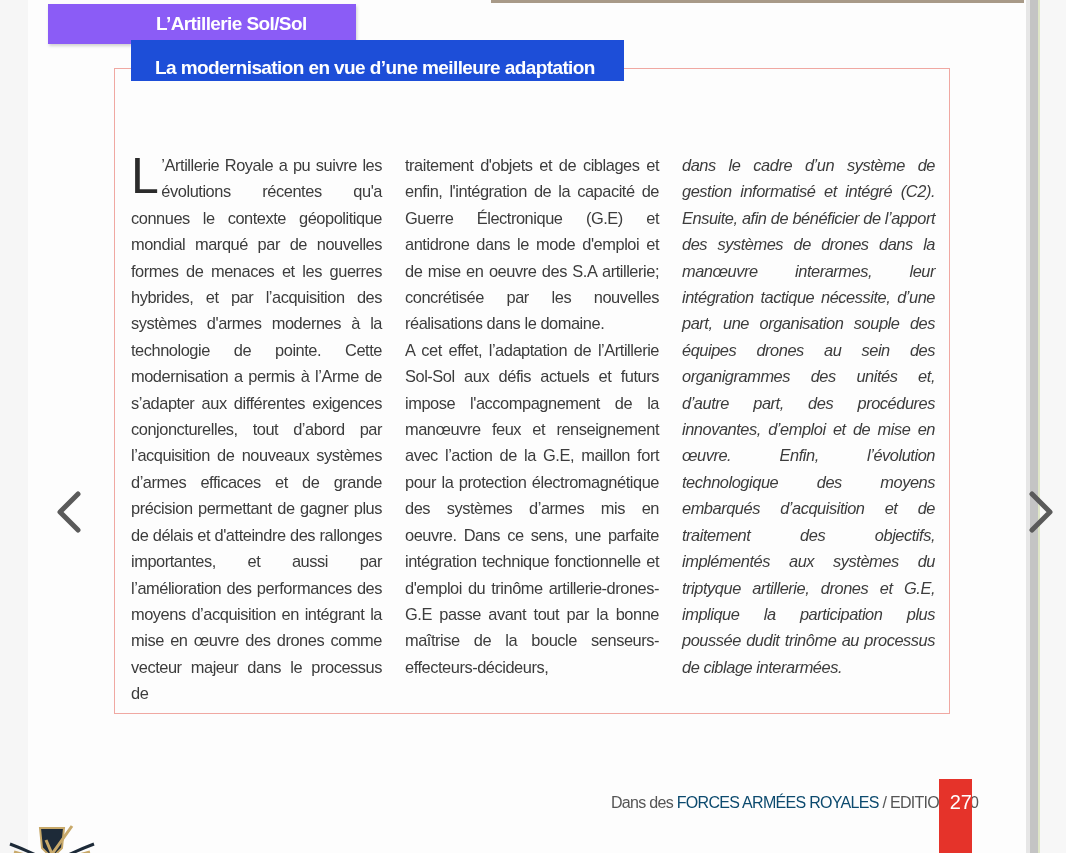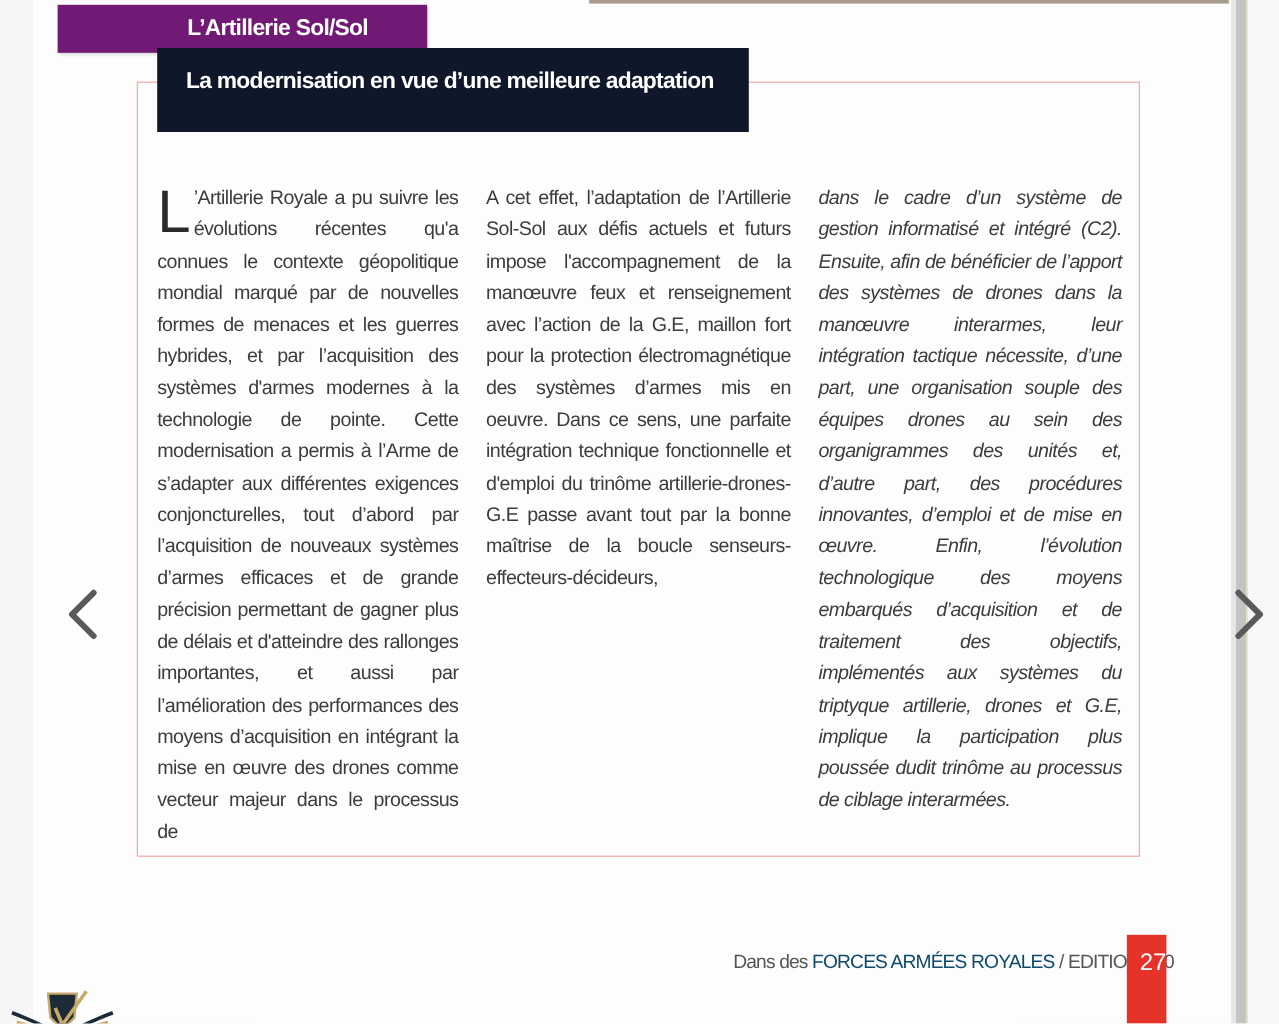--- a/index.html
+++ b/index.html
@@ -18,36 +18,36 @@
   }
   .scrollbar-track {
     position: absolute; left: 1026px; top: 0; width: 14px; height: 853px;
     background: linear-gradient(to right, #e6e6e6 0, #e6e6e6 4px, #c4c4c4 4px, #c4c4c4 12px, #dfe6c8 12px, #dfe6c8 14px);
   }
   .right-margin {
     position: absolute; left: 1040px; top: 0; width: 26px; height: 853px; background: #f7f7f7;
   }
   .section-tag {
     position: absolute; left: 48px; top: 4px; width: 308px; height: 40px;
-    background: #701a75;
+    background: #8b5cf6;
     box-shadow: 1px 2px 3px rgba(0,0,0,0.18);
   }
   .section-tag span {
     position: absolute; left: 108px; top: 9px;
     color: #fff; font-weight: bold; font-size: 19px; letter-spacing: -0.6px;
     font-family: "Liberation Sans Narrow", "Liberation Sans", sans-serif;
   }
   .frame {
     position: absolute; left: 114px; top: 68px; width: 836px; height: 646px;
     border: 1.5px solid #f0a8a2;
     box-sizing: border-box;
   }
   .headline-bar {
-    position: absolute; left: 131px; top: 40px; width: 493px; height: 70px;
-    background: #0f172a;
+    position: absolute; left: 131px; top: 40px; width: 493px; height: 41px;
+    background: #1d4ed8;
   }
   .headline-bar span {
     position: absolute; left: 24px; top: 17px;
     color: #fff; font-weight: bold; font-size: 19px; letter-spacing: -0.6px;
   }
   .col {
     position: absolute; top: 152px;
     font-size: 16.4px; line-height: 26.4px; color: #3c3c3c;
     text-align: justify; letter-spacing: -0.45px;
     font-family: "Liberation Sans Narrow", "Liberation Sans", sans-serif;
@@ -99,20 +99,21 @@
 
 <div class="headline-bar">
   <span>La modernisation en vue d’une meilleure adaptation</span>
 </div>
 
 <div class="col col1">
   <p><span class="dropcap">L</span><span>’Artillerie Royale a pu suivre les évolutions récentes qu'a connues le contexte géopolitique mondial marqué par de nouvelles formes de menaces et les guerres hybrides, et par l’acquisition des systèmes d'armes modernes à la technologie de pointe. Cette modernisation a permis à l’Arme de s’adapter aux différentes exigences conjoncturelles, tout d’abord par l’acquisition de nouveaux systèmes d’armes efficaces et de grande précision permettant de gagner plus de délais et d'atteindre des rallonges importantes, et aussi par l’amélioration des performances des moyens d’acquisition en intégrant la mise en œuvre des drones comme vecteur majeur dans le processus de</span></p>
 </div>
 
 <div class="col col2">
+  <p>traitement d'objets et de ciblages et enfin, l'intégration de la capacité de Guerre Électronique (G.E) et antidrone dans le mode d'emploi et de mise en oeuvre des S.A artillerie; concrétisée par les nouvelles réalisations dans le domaine.</p>
   <p>A cet effet, l’adaptation de l’Artillerie Sol-Sol aux défis actuels et futurs impose l'accompagnement de la manœuvre feux et renseignement avec l’action de la G.E, maillon fort pour la protection électromagnétique des systèmes d’armes mis en oeuvre. Dans ce sens, une parfaite intégration technique fonctionnelle et d'emploi du trinôme artillerie-drones-G.E passe avant tout par la bonne maîtrise de la boucle senseurs-effecteurs-décideurs,</p>
 </div>
 
 <div class="col col3">
   <p>dans le cadre d’un système de gestion informatisé et intégré (C2). Ensuite, afin de bénéficier de l’apport des systèmes de drones dans la manœuvre interarmes, leur intégration tactique nécessite, d’une part, une organisation souple des équipes drones au sein des organigrammes des unités et, d’autre part, des procédures innovantes, d’emploi et de mise en œuvre. Enfin, l’évolution technologique des moyens embarqués d’acquisition et de traitement des objectifs, implémentés aux systèmes du triptyque artillerie, drones et G.E, implique la participation plus poussée dudit trinôme au processus de ciblage interarmées.</p>
 </div>
 
 <div class="footer">
   <span>Dans des </span><span class="brand">FORCES ARMÉES ROYALES</span><span> / EDITION 410</span>
 </div>

